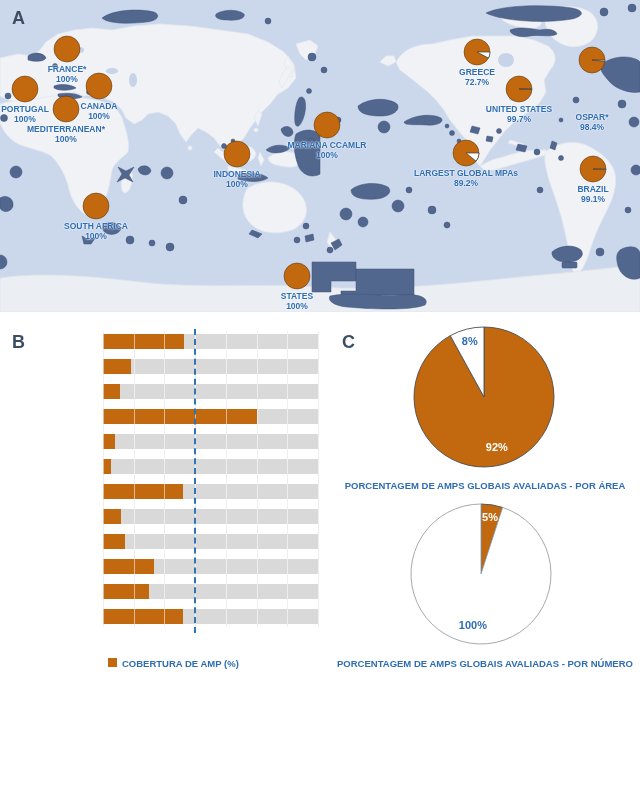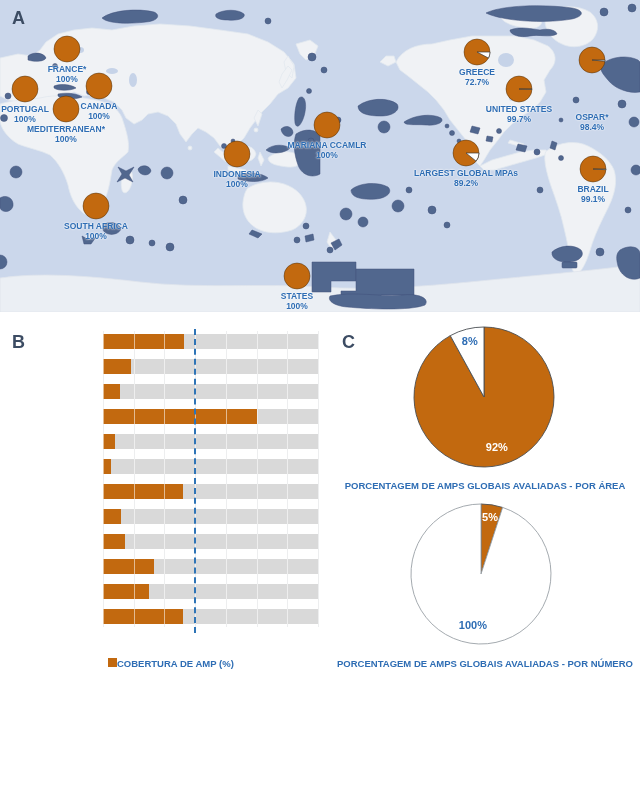--- a/index.html
+++ b/index.html
@@ -16,21 +16,21 @@
   
   #panel-b{position:absolute;left:0;top:322px;width:340px;height:378px;}
   .bar-label{position:absolute;left:0;width:97px;text-align:right;font-size:9.5px;
              font-weight:bold;color:#2E6DB4;white-space:nowrap;}
   .track{position:absolute;left:103px;width:215px;height:15px;background:#D9D9D9;z-index:2;}
   .fill{position:absolute;left:0;top:0;height:15px;z-index:3;}
   .gl-under{position:absolute;width:1px;background:#D8DADC;z-index:1;}
   .gl-over{position:absolute;width:1px;background:rgba(255,255,255,.55);z-index:4;}
   .dashline{position:absolute;width:0;border-left:2px dashed #2E74B6;z-index:5;}
   .tick{position:absolute;width:26px;text-align:center;font-size:10px;font-weight:bold;color:#2E6DB4;}
-  .legend{position:absolute;display:flex;align-items:flex-start;font-size:9.5px;
+  .legend{position:absolute;display:flex;align-items:flex-start;gap:5px;font-size:9.5px;
           font-weight:bold;color:#2E6DB4;}
   .legend-sq{width:9px;height:9px;display:inline-block;}
   
   #panel-c{position:absolute;left:330px;top:322px;width:310px;height:378px;}
   .pie-wrap{position:absolute;}
   .pie-label{position:absolute;transform:translate(-50%,-50%);font-size:11px;font-weight:bold;z-index:6;}
   .pie-title{position:absolute;left:0;width:100%;text-align:center;font-size:9.5px;
              font-weight:bold;color:#2E6DB4;}
 </style>
 </head>

